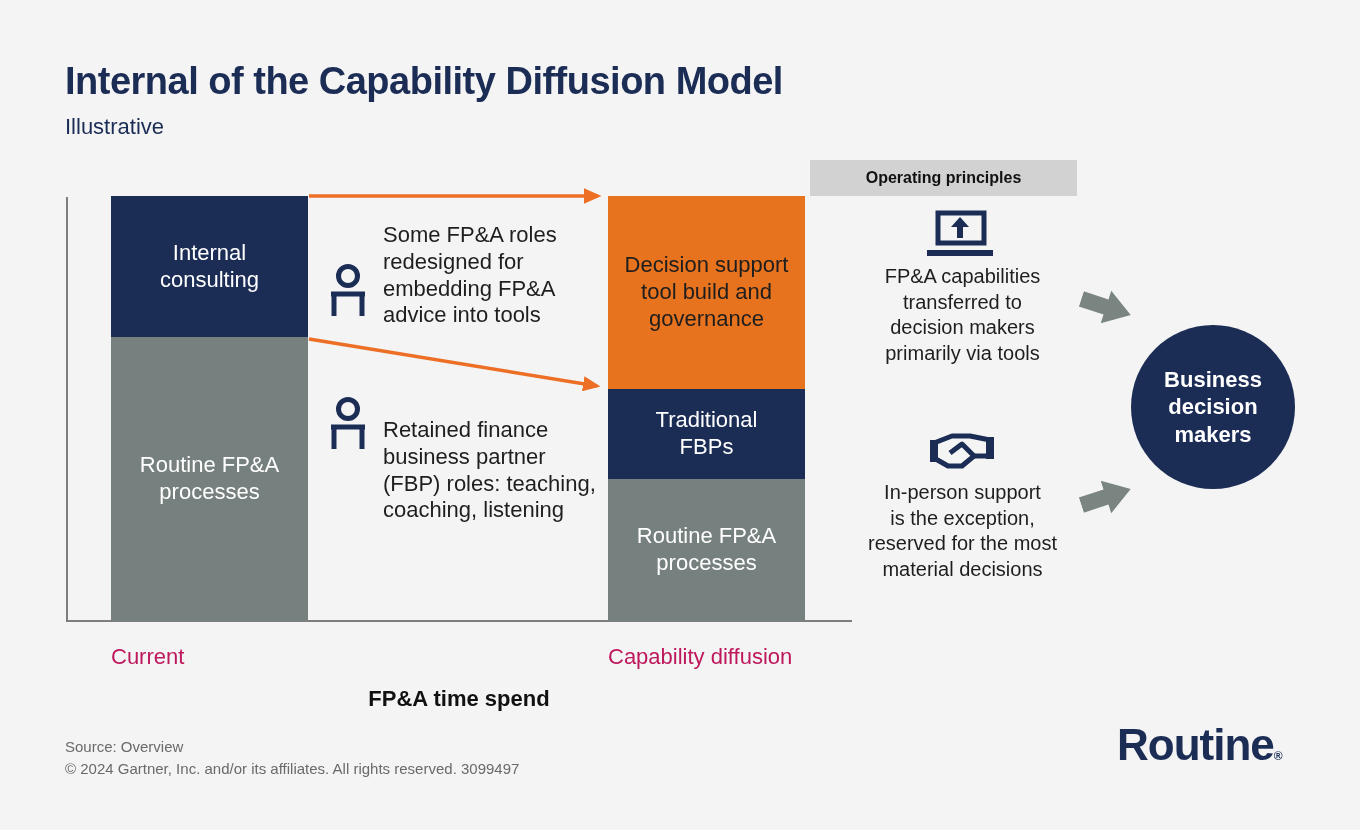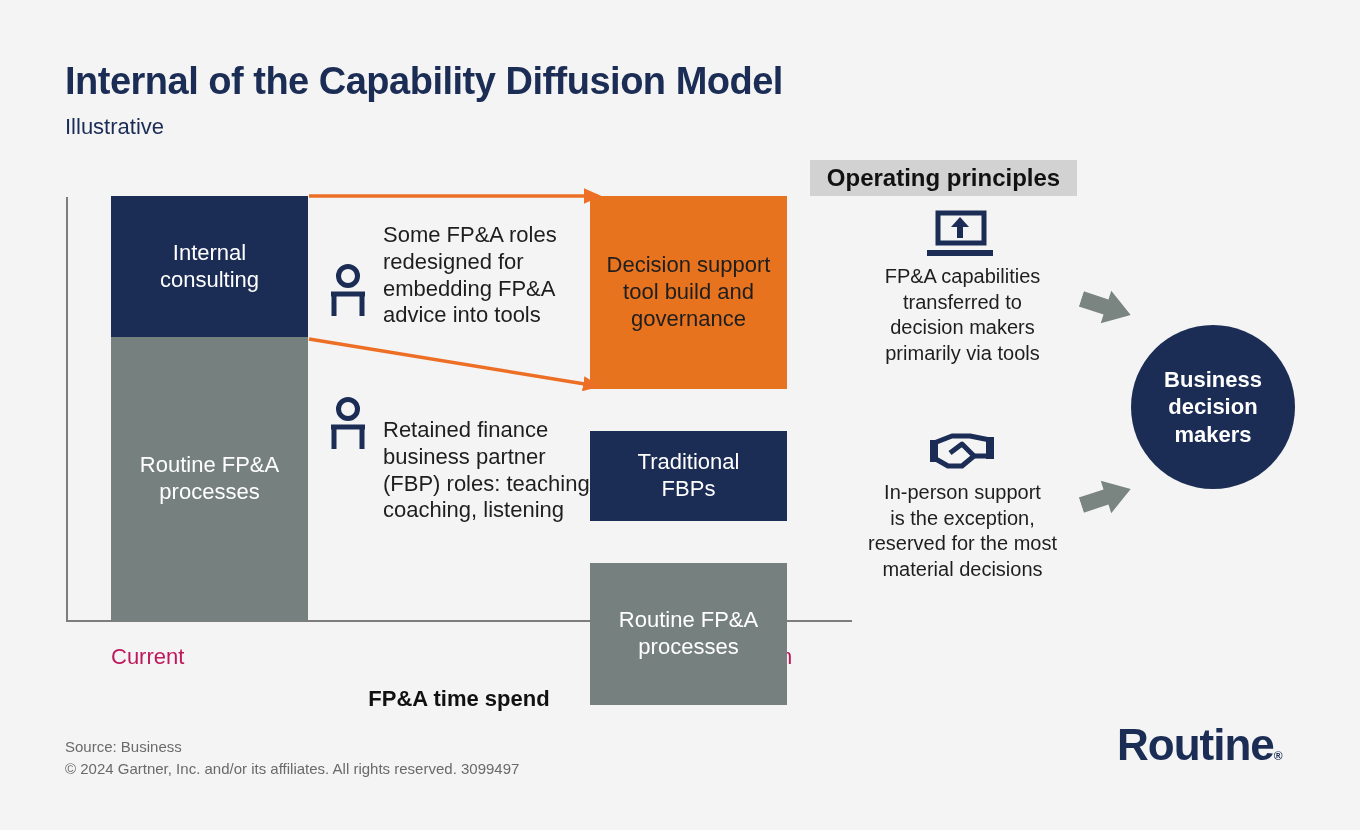--- a/index.html
+++ b/index.html
@@ -24,21 +24,21 @@
     font-size: 22px; color: #1b2c55;
   }
 
   
   .y-axis { position: absolute; left: 66px; top: 197px; width: 2px; height: 424px; background: #7d7d7d; }
   .x-axis { position: absolute; left: 66px; top: 620px; width: 786px; height: 2px; background: #7d7d7d; }
 
   
   .bar { position: absolute; top: 196px; width: 197px; display: flex; flex-direction: column; z-index: 1; }
   .bar-left  { left: 111px; }
-  .bar-right { left: 590px; gap: 42px; }
+  .bar-right { left: 608px; }
   .seg {
     display: flex; align-items: center; justify-content: center;
     text-align: center; font-size: 22px; line-height: 1.22;
   }
 
   
   .orange-arrows { position: absolute; left: 0; top: 0; z-index: 2; pointer-events: none; }
 
   
   .annot-icon { position: absolute; width: 40px; height: 54px; }
@@ -48,21 +48,21 @@
     position: absolute; left: 383px; width: 260px;
     font-size: 22px; line-height: 1.22; color: #1e1e1e;
   }
   .annot-text-1 { top: 222px; }
   .annot-text-2 { top: 383px; margin-top: 34px; }
 
   
   .op-header {
     position: absolute; left: 810px; top: 160px; width: 267px; height: 36px;
     background: #d2d2d2; color: #111;
-    font-size: 24px; font-weight: 700; text-align: center; line-height: 36px;
+    font-size: 16px; font-weight: 700; text-align: center; line-height: 36px;
   }
   .principle-icon { position: absolute; }
   .laptop-icon { left: 927px; top: 210px; width: 66px; height: 48px; }
   .handshake-icon { left: 929px; top: 429px; width: 66px; height: 42px; }
   .principle-text {
     position: absolute; text-align: center;
     font-size: 20px; line-height: 1.28; color: #1e1e1e;
   }
   .principle-text-1 { left: 845px; top: 264px; width: 235px; }
   .principle-text-2 { left: 840px; top: 480px; width: 245px; }
@@ -190,18 +190,18 @@
     <span class="pre">Business
 decision
 makers</span>
   </div>
 
   <div class="cat-label cat-left">Current</div>
   <div class="cat-label cat-right">Capability diffusion</div>
   <div class="x-title">FP&amp;A time spend</div>
 
   <div class="source">
-    <div>Source: Business</div>
+    <div>Source: Overview</div>
     <div>© 2024 Gartner, Inc. and/or its affiliates. All rights reserved. 3099497</div>
   </div>
   <div class="logo"><span>Routine</span><span class="reg">®</span></div>
 
 </div>
 
 </body></html>

